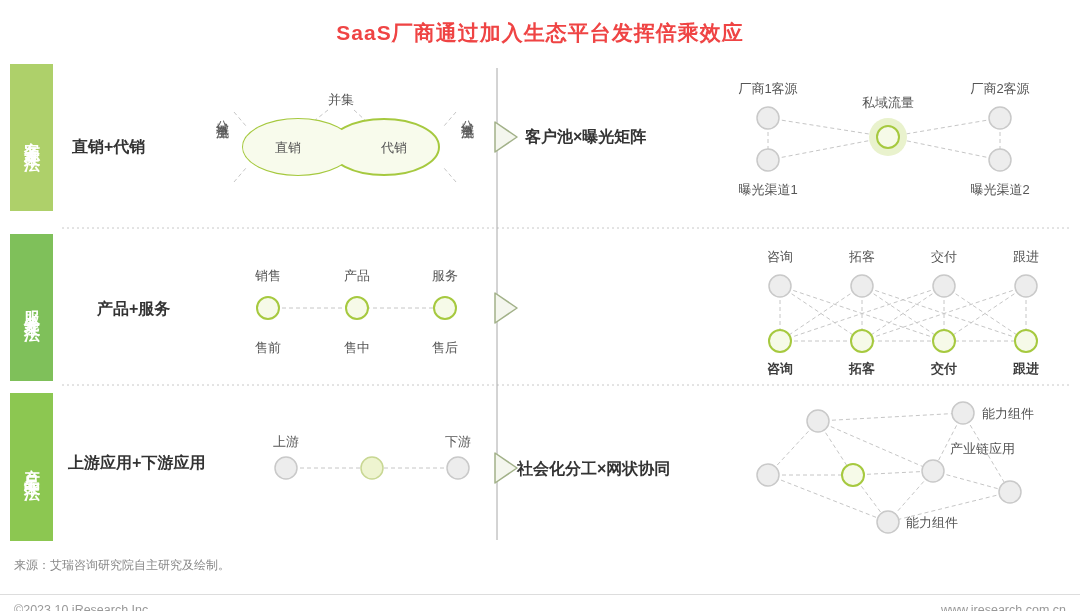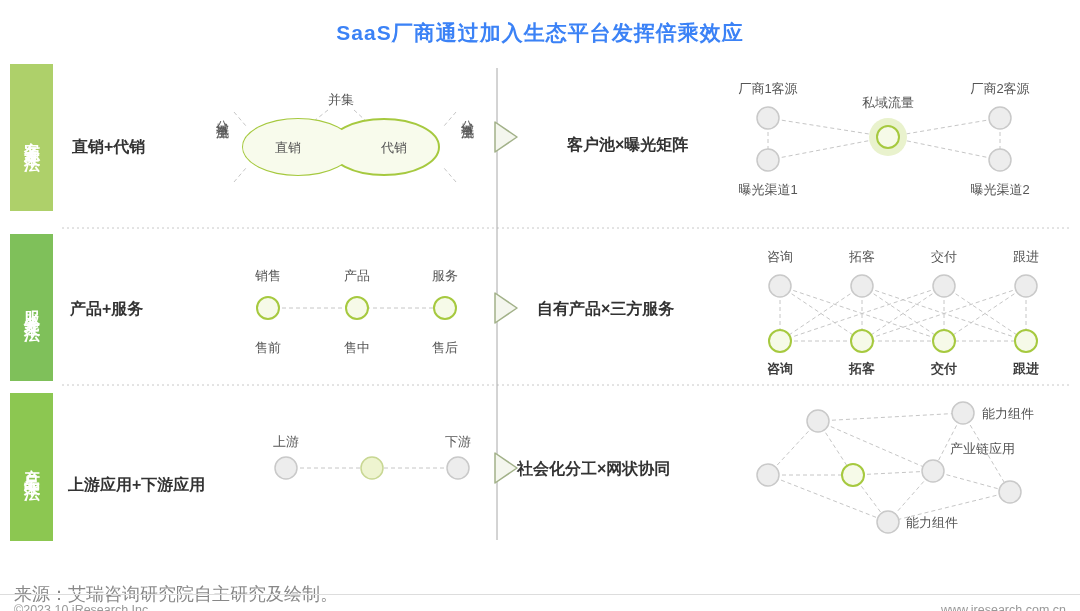--- a/index.html
+++ b/index.html
@@ -3,36 +3,36 @@
 <meta charset="utf-8">
 <style>
   * { margin:0; padding:0; box-sizing:border-box; }
   html,body { background:#fff; }
   #canvas {
     position:relative; width:1080px; height:611px; background:#fff;
     font-family:"Liberation Sans","DejaVu Sans",sans-serif; overflow:hidden; color:#333;
   }
   .title {
     position:absolute; top:19px; left:0; width:100%; text-align:center;
-    font-size:21px; font-weight:bold; color:#3b82f6; letter-spacing:1px;
+    font-size:21px; font-weight:bold; color:#ef4444; letter-spacing:1px;
   }
   .tab {
     position:absolute; left:10px; width:43px;
     display:flex; align-items:center; justify-content:center;
     writing-mode:vertical-rl; text-orientation:upright;
     color:#fff; font-weight:bold; font-size:16px; letter-spacing:5px;
   }
   .tab1 { top:64px;  height:147px; background:var(--tab1,#aed06a); }
   .tab2 { top:234px; height:147px; background:var(--tab2,#7fc05a); }
   .tab3 { top:393px; height:148px; background:var(--tab3,#8cc751); }
   .rowlbl { position:absolute; font-size:16px; font-weight:bold; color:#333; white-space:nowrap; }
   .l1 { left:72px;  top:137px; }
-  .l2 { left:70px;  top:299px; }
-  .l3 { left:68px;  top:475px; }
-  .r1 { left:567px; top:127px;margin-top:8px; }
+  .l2 { left:97px;  top:299px; }
+  .l3 { left:68px;  top:453px;font-family:Liberation Mono, monospace; }
+  .r1 { left:525px; top:127px; }
   .r2 { left:537px; top:299px; }
   .r3 { left:517px; top:459px; }
   .vtext {
     position:absolute; writing-mode:vertical-rl; text-orientation:upright;
     font-size:13px; color:#555; letter-spacing:2px;
   }
   .v-left  { left:213px; top:110px; }
   .v-right { left:458px; top:110px; }
   #gfx { position:absolute; top:0; left:0; }
   .sep     { stroke:#c8c8c8; stroke-width:1; stroke-dasharray:2 3; }
@@ -43,21 +43,21 @@
   .dash   { stroke:#c6c6c6; stroke-width:1; stroke-dasharray:4 3; fill:none; }
   .c-gray { fill:#ededed; stroke:#c9c9c9; stroke-width:1.5; }
   .c-green{ fill:var(--green-fill,#f6fae8); stroke:var(--green,#a6c93f); stroke-width:2; }
   .c-mid  { fill:#eef4d0; stroke:#c8d793; stroke-width:1.5; }
   .halo   { fill:#e9f2cd; }
   text { font-family:"Liberation Sans","DejaVu Sans",sans-serif; }
   .nl   { font-size:13px; fill:#555; }
   .nl-b { font-size:13px; fill:#3d3d3d; font-weight:bold; }
   .mid  { text-anchor:middle; }
   .src {
-    position:absolute; left:14px; top:582px; font-size:18px; color:#888;
+    position:absolute; left:14px; top:557px; font-size:12px; color:#888;
   }
   .footbar {
     position:absolute; left:0; top:584px; width:100%;
     border-top:1px solid #ddd; display:flex; justify-content:space-between;
     padding:8px 14px 0; font-size:12.5px; color:#999;margin-top:10px;
   }
 </style>
 </head>
 <body>
 
@@ -203,21 +203,20 @@
 
   <div class="tab tab1">客源乘法</div>
   <div class="tab tab2">服务乘法</div>
   <div class="tab tab3">产品乘法</div>
 
   <div class="rowlbl l1">直销+代销</div>
   <div class="rowlbl l2">产品+服务</div>
   <div class="rowlbl l3">上游应用+下游应用</div>
 
   <div class="rowlbl r1">客户池×曝光矩阵</div>
-  <div class="rowlbl r2">自有产品×三方服务</div>
   <div class="rowlbl r3">社会化分工×网状协同</div>
 
   <div class="vtext v-left">公域流量</div>
   <div class="vtext v-right">公域流量</div>
 
   <div class="src">来源：艾瑞咨询研究院自主研究及绘制。</div>
 
   <div class="footbar">
     <span>©2023.10 iResearch Inc.</span>
     <span>www.iresearch.com.cn</span>

